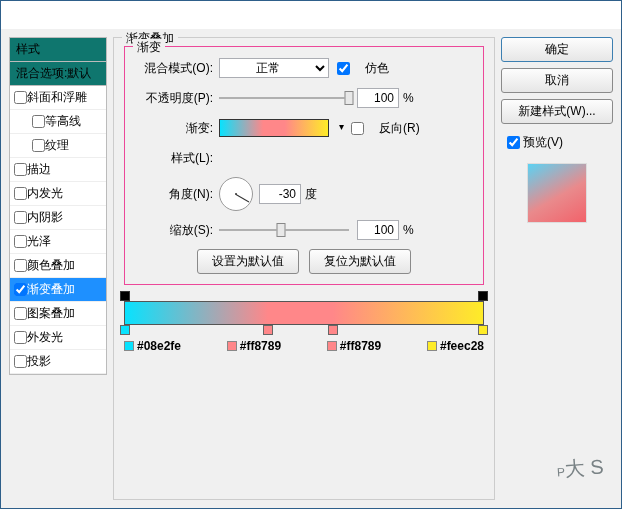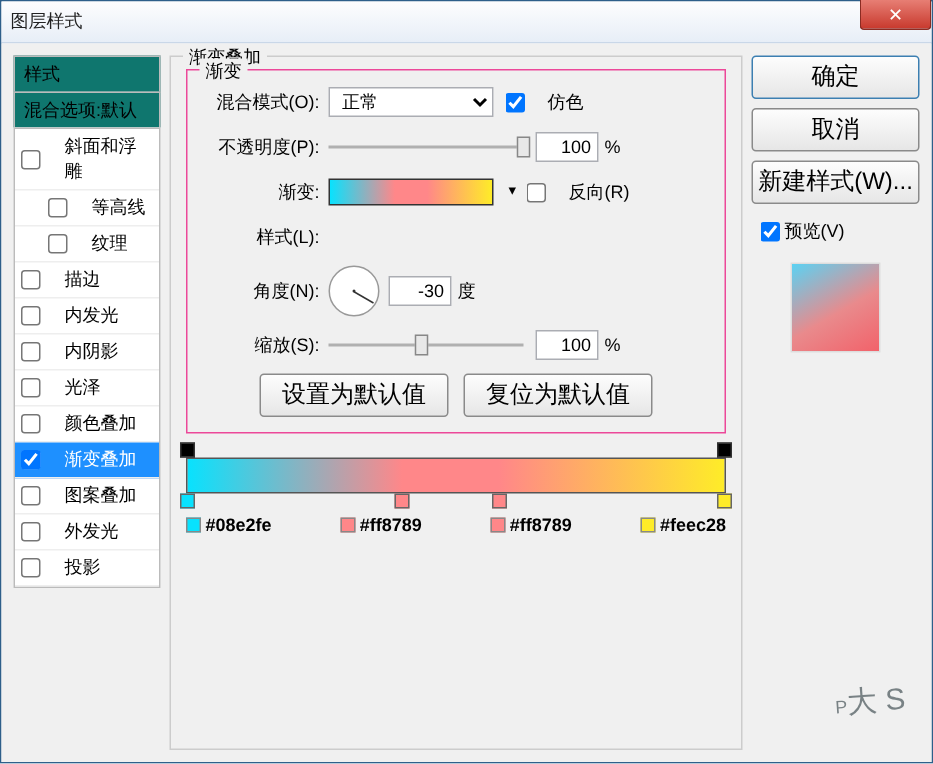--- a/index.html
+++ b/index.html
@@ -6,72 +6,66 @@
 body { background: #d9e4ed; }
 .window { position: relative; width: 622px; height: 509px; background: #fff; border: 1px solid #2e5f8a; }
 .titlebar { height: 28px; background: linear-gradient(#fdfdfe, #e7eef7); border-bottom: 1px solid #c9d7e8; display: flex; align-items: center; padding: 0 6px; position: relative; }
 .titlebar-text { font-size: 12px; color: #222; }
 .close-btn { position: absolute; right: 0; top: -1px; width: 48px; height: 20px; background: linear-gradient(#e77e74, #c83a2e); border: 1px solid #8b2b22; border-top: none; border-radius: 0 0 3px 3px; display: flex; align-items: center; justify-content: center; color: #fff; font-size: 13px; }
 .content { position: absolute; top: 28px; left: 0; right: 0; bottom: 0; background: #f0f0f0; padding: 8px; display: flex; gap: 6px; }
 .sidebar { width: 98px; }
 .sidebar-header { background: #0f766e; border: 1px solid #bbb; border-bottom: none; padding: 3px 6px; }
 .sidebar-header.first { border-top: 1px solid #bbb; }
 .sidebar-list { border: 1px solid #bbb; background: #fff; }
-.sidebar-item { padding: 3px 4px; display: flex; align-items: center; gap: 16px; border-bottom: 1px solid #eee; }
+.sidebar-item { padding: 3px 4px; display: flex; align-items: center; gap: 0; border-bottom: 1px solid #eee; }
 .sidebar-item.selected { background: #1e90ff; color: #fff; }
 .sidebar-item input[type=checkbox] { margin: 0; width: 13px; height: 13px; }
 .indent { padding-left: 22px; }
 .main { flex: 1; display: flex; gap: 6px; }
 .fieldset { border: 1px solid #ccc; padding: 8px 10px 10px 10px; position: relative; }
 .fieldset-label { position: absolute; top: -8px; left: 8px; background: #f0f0f0; padding: 0 4px; font-size: 12px; }
 .outer-fieldset { flex: 1; }
 .inner-fieldset { border: 1px solid #ec4899; padding: 10px 12px; position: relative; }
 .row { display: flex; align-items: center; margin-bottom: 8px; min-height: 22px; }
 .row-label { width: 76px; text-align: right; margin-right: 6px; }
 select, input[type=text] { border: 1px solid #abadb3; background: #fff; height: 20px; padding: 0 4px; font-size: 12px; }
-.select-mode { width: 110px; }
+.select-mode { width: 110px; text-align: center; }
 .slider { flex: 0 0 130px; height: 20px; position: relative; margin-right: 8px; }
 .slider-track { position: absolute; top: 9px; left: 0; right: 0; height: 2px; background: #b0b0b0; }
 .slider-thumb { position: absolute; top: 3px; width: 9px; height: 14px; background: #e8e8e8; border: 1px solid #888; transform: translateX(-50%); }
 .num-input { width: 42px; text-align: right; }
 .unit { margin-left: 4px; }
 .chk { display: flex; align-items: center; gap: 15px; margin-left: 8px; }
 .chk input { width: 13px; height: 13px; }
 .gradient-sample { width: 110px; height: 18px; border: 1px solid #333; background: linear-gradient(90deg, #08e2fe 0%, #ff8789 40%, #ff8789 60%, #feec28 100%); position: relative; }
 .gradient-sample::after { content: "▾"; position: absolute; right: -16px; top: 1px; font-size: 10px; }
 .angle-dial { width: 34px; height: 34px; border: 1px solid #999; border-radius: 50%; background: #fff; position: relative; margin-right: 6px; }
 .angle-dial::before { content: ""; position: absolute; width: 2px; height: 2px; background: #333; left: 50%; top: 50%; transform: translate(-50%,-50%); border-radius: 50%; }
 .angle-dial::after { content: ""; position: absolute; width: 15px; height: 1px; background: #333; left: 50%; top: 50%; transform-origin: left center; transform: rotate(30deg); }
 .defaults { display: flex; gap: 10px; justify-content: center; margin-top: 4px; }
-.btn { background: linear-gradient(#fdfdfd,#e6e6e6); border: 1px solid #8a8a8a; border-radius: 3px; padding: 3px 14px; font-size: 16px; cursor: default; }
+.btn { background: linear-gradient(#fdfdfd,#e6e6e6); border: 1px solid #8a8a8a; border-radius: 3px; padding: 3px 14px; font-size: 12px; cursor: default; }
 .right-col { width: 112px; display: flex; flex-direction: column; gap: 6px; align-items: stretch; }
 .right-col .btn { width: 100%; text-align: center; padding: 3px 0; }
 .btn-primary { border: 1px solid #3c7fb1; }
 .preview-chk { display: flex; align-items: center; gap: 3px; justify-content: flex-start; margin-top: 4px; padding-left: 6px; }
 .preview-swatch { width: 60px; height: 60px; margin: 6px auto 0 auto; background: linear-gradient(150deg, #5bd2f3 0%, #e98a8c 55%, #f2626a 100%); border: 1px solid #ddd; }
 .gradient-editor { margin-top: 16px; }
 .gradient-bar { width: 100%; height: 24px; border: 1px solid #555; background: linear-gradient(90deg, #08e2fe 0%, #ff8789 40%, #ff8789 58%, #feec28 100%); position: relative; }
 .opacity-stop { position: absolute; top: -11px; width: 10px; height: 10px; background: #000; border: 1px solid #333; transform: translateX(-50%); }
 .color-stop { position: absolute; bottom: -11px; width: 10px; height: 10px; border: 1px solid #666; transform: translateX(-50%); }
 .stop-labels { display: flex; justify-content: space-between; margin-top: 14px; font-weight: bold; }
 .stop-label { display: flex; align-items: center; gap: 3px; font-size: 12px; }
 .stop-label .sw { width: 10px; height: 10px; border: 1px solid #888; display: inline-block; }
 .watermark { position: absolute; right: 18px; bottom: 22px; font-family: "Brush Script MT", cursive; font-size: 48px; color: #2b3a3f; opacity: 0.6; transform: rotate(-4deg); pointer-events: none; }
 .watermark small { font-size: 20px; }
 </style>
 </head>
 <body>
 
 <div class="window">
-  <div class="titlebar">
-    <span class="titlebar-text">图层样式</span>
-    <div class="close-btn">
-      <span>✕</span>
-    </div>
-  </div>
 
   <div class="content">
 
     <div class="sidebar">
       <div class="sidebar-header first">样式</div>
       <div class="sidebar-header">混合选项:默认</div>
       <div class="sidebar-list" id="sidebar-list">
           <div class="sidebar-item">
             <input type="checkbox" style="">
             <span>斜面和浮雕</span>

